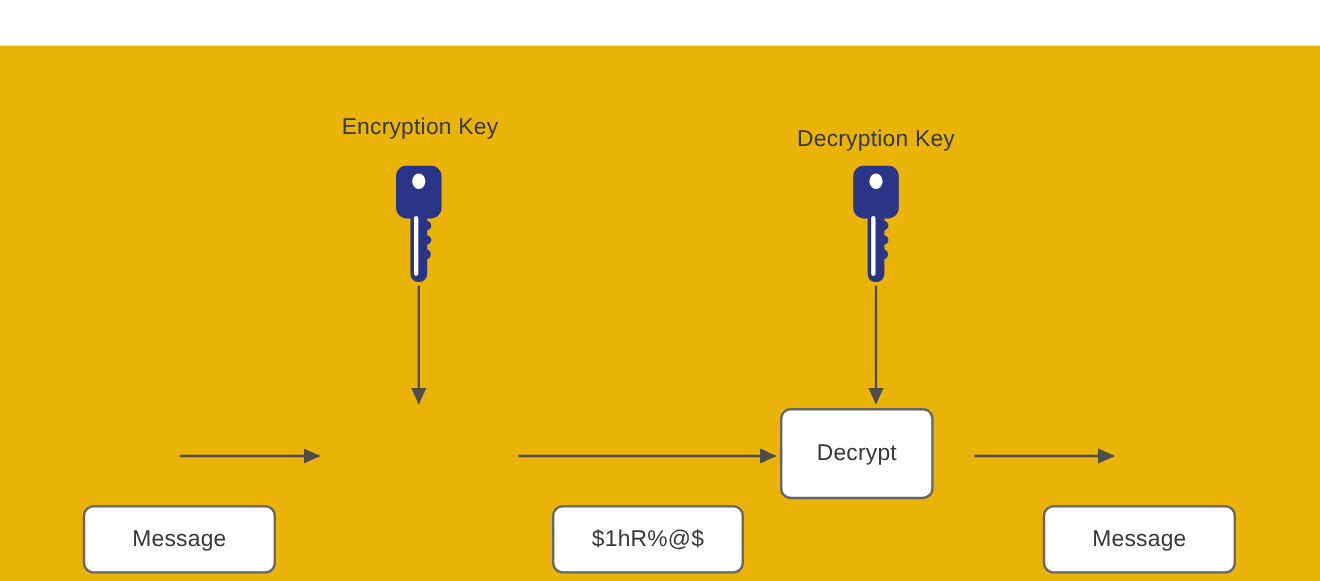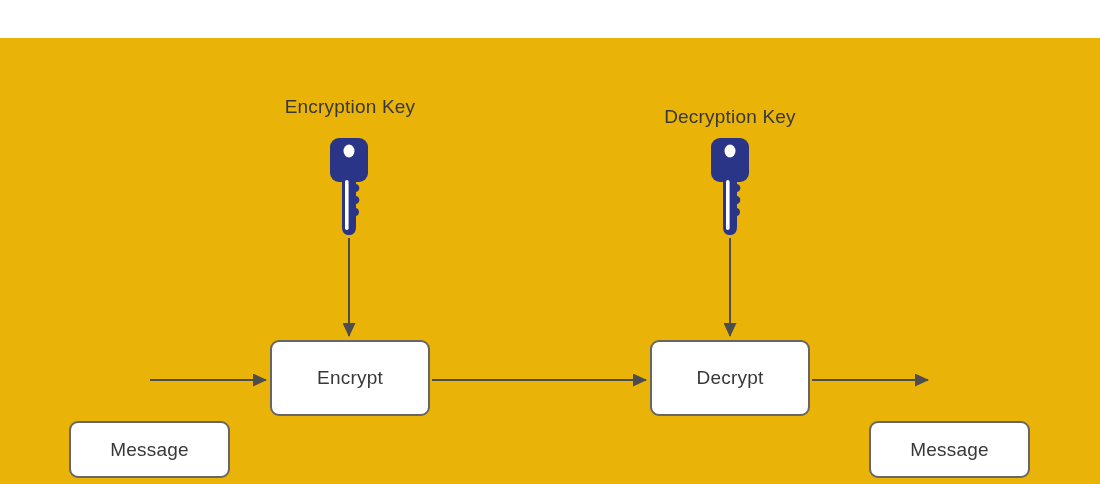--- a/index.html
+++ b/index.html
@@ -49,21 +49,21 @@
     border: 2.5px solid #666666;
     border-radius: 9px;
     display: flex;
     align-items: center;
     justify-content: center;
     font-size: 19px;
     color: #383838;
     letter-spacing: 0.2px;
   }
   .node.encrypt { left: 270px; top: 302px; width: 160px; height: 76px; }
-  .node.decrypt { left: 650px; top: 302px; width: 160px; height: 76px; }
+  .node.decrypt { left: 650px; top: 302px; width: 128px; height: 76px; }
   .node.msg-left  { left: 69px;  top: 383px; width: 161px; height: 57px; }
   .node.cipher    { left: 460px; top: 383px; width: 160px; height: 57px; }
   .node.msg-right { left: 869px; top: 383px; width: 161px; height: 57px; }
 </style>
 </head>
 <body>
 
 <div class="canvas">
 
   <svg class="overlay" viewBox="0 0 1100 484" xmlns="http://www.w3.org/2000/svg">
@@ -95,19 +95,19 @@
         <rect x="18" y="42" width="3.6" height="50" rx="1.8" fill="#ffffff"></rect>
       </symbol>
     </defs>
     <use href="#keyShape" x="0" y="0" width="44" height="100"></use>
   </svg>
 
   <svg class="key-icon-svg dec" viewBox="0 0 44 100" xmlns="http://www.w3.org/2000/svg">
     <use href="#keyShape" x="0" y="0" width="44" height="100"></use>
   </svg>
 
-  <div class="node encrypt">Encrypt</div>
   <div class="node decrypt">Decrypt</div>
 
   <div class="node msg-left">Message</div>
+  <div class="node cipher">$1hR%@$</div>
   <div class="node msg-right">Message</div>
 
 </div>
 
 </body></html>

